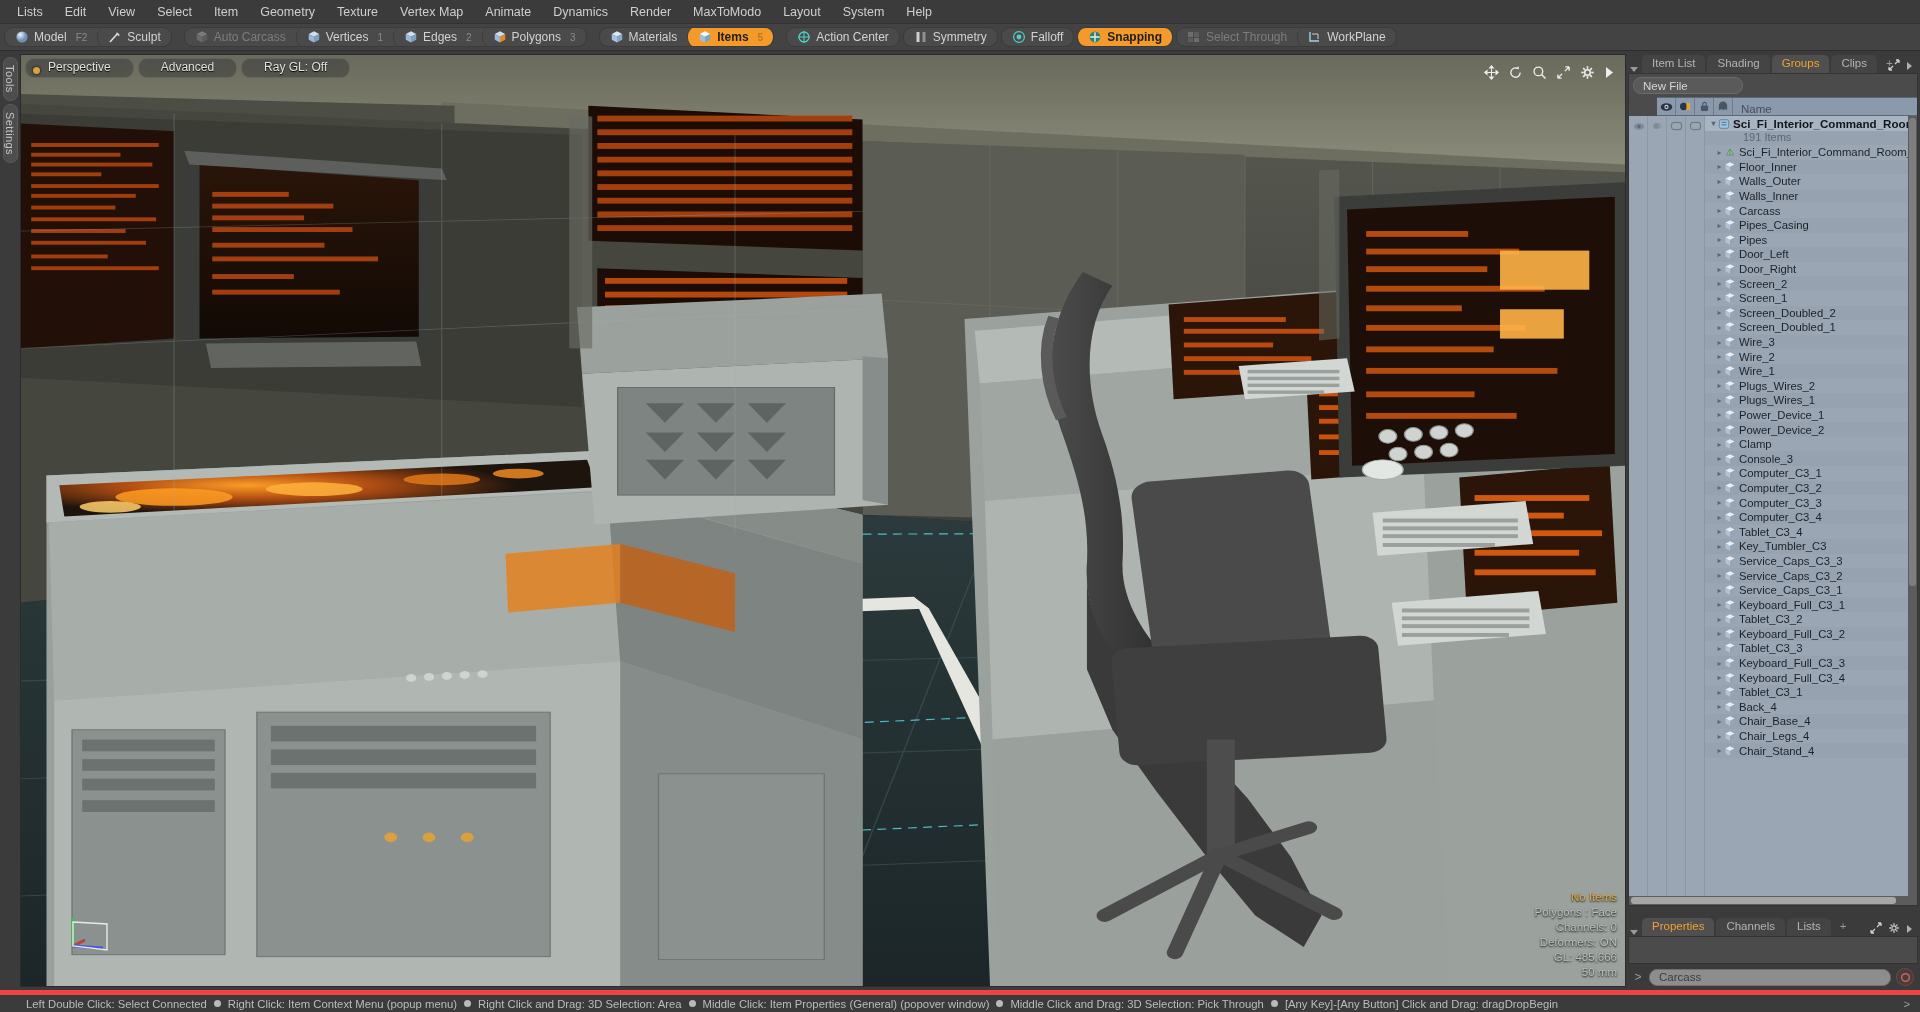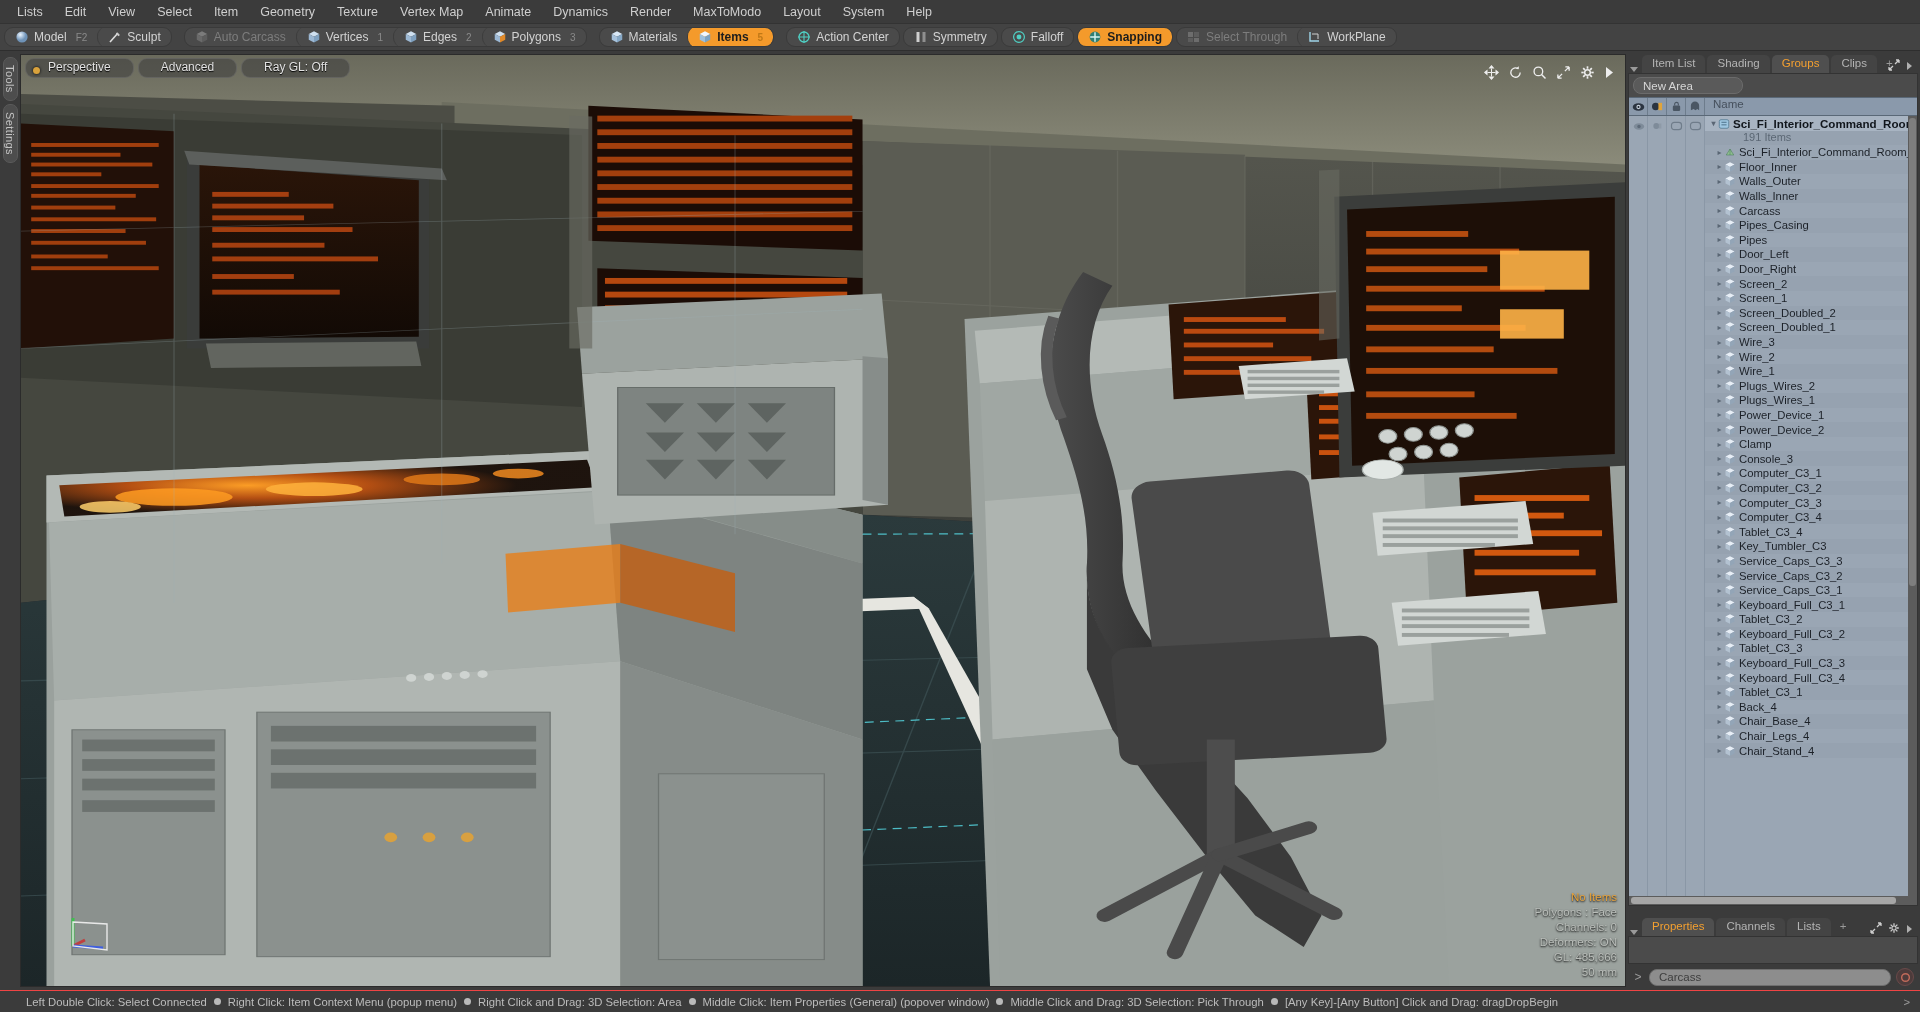--- a/index.html
+++ b/index.html
@@ -100,22 +100,22 @@
   .tabstrip .right-icons { position: absolute; right: 4px; top: 4px; display: flex; gap: 6px; align-items: center; }
 
   .panelbody { background: #4b4b4b; flex: 1 1 auto; display: flex; flex-direction: column; min-height: 0;
                border: 1px solid #333; }
   .newgroup {
     margin: 3px 4px; height: 17px; background: #5a5a5a; border: 1px solid #6b6b6b;
     border-radius: 8px; font-size: 11.5px; color: #d6d6d6; display: flex; align-items: center;
     padding: 0 9px; width: 110px;
   }
   .listhead {
-    height: 26px; display: flex; align-items: flex-start; background: #8a99ab;
-    border-top: 1px solid #5a6877; border-bottom: 1px solid #5a6877; flex: 0 0 17px;
+    height: 26px; display: flex; align-items: flex-end; background: #8a99ab;
+    border-top: 1px solid #5a6877; border-bottom: 1px solid #5a6877; flex: 0 0 17px; margin-left: 28px;
   }
   .colhead { width: 19px; height: 17px; display: flex; align-items: center; justify-content: center;
              border-right: 1px solid #6d7c8c; }
   .listhead .nm { font-size: 11.5px; color: #46505c; padding-left: 8px; }
 
   .treescroll { flex: 1 1 auto; overflow: hidden; position: relative; background: #9aa6b4; }
   .treewrap { display: flex; height: 100%; }
   .gutter { width: 76px; flex: 0 0 76px; background: #9aa6b4; position: relative;
             border-right: 1px solid #7e8b99; }
   .gcol { position: absolute; top: 0; bottom: 0; width: 19px; border-right: 1px solid #8a97a6; }
@@ -154,21 +154,21 @@
     flex: 1 1 auto; height: 17px; background: #8d8d8d; border: 1px solid #6f6f6f;
     border-radius: 8px; font-size: 11.5px; color: #3d3d3d; display: flex; align-items: center;
     padding: 0 9px;
   }
   .cmdbtn { width: 18px; height: 18px; border-radius: 50%; border: 1px solid #6a4a4a;
             background: #4d3b3b; display: flex; align-items: center; justify-content: center; }
 
   
   .statusbar {
     height: 22px; flex: 0 0 22px; background: #3b3b3b; display: flex; align-items: center;
-    font-size: 11.3px; color: #bcbcbc; padding: 0 6px; gap: 0; border-top: 1px solid #ef4444;
+    font-size: 11.3px; color: #bcbcbc; padding: 0 6px; gap: 0; border-top: 5px solid #ef4444;
   }
   .statusbar .seg { white-space: nowrap; }
   .statusbar .bullet { display: inline-block; width: 7px; height: 7px; border-radius: 50%;
                        background: #b9b9b9; margin: 0 7px; vertical-align: 1px; }
   .statusbar .endarrow { margin-left: auto; color: #9b9b9b; padding-right: 4px; }
   .sbleft { width: 20px; flex: 0 0 20px; }
 </style>
 </head>
 <body>
 
@@ -796,21 +796,21 @@
           </span>
           <span>
             <svg width="8" height="10" viewBox="0 0 8 10">
                 <path d="M1 1 L6 5 L1 9Z" fill="#b0b0b0"></path>
               </svg>
           </span>
         </div>
       </div>
 
       <div class="panelbody">
-        <div class="newgroup">New Area</div>
+        <div class="newgroup">New File</div>
 
         <div class="listhead">
           <div class="colhead">
             <svg width="13" height="10" viewBox="0 0 14 10">
                 <ellipse cx="7" cy="5" rx="6.2" ry="4" fill="#2b3440"></ellipse>
                 <circle cx="7" cy="5" r="2.3" fill="#c9d3de"></circle>
                 <circle cx="7" cy="5" r="1.1" fill="#1a2029"></circle>
               </svg>
           </div>
           <div class="colhead">

